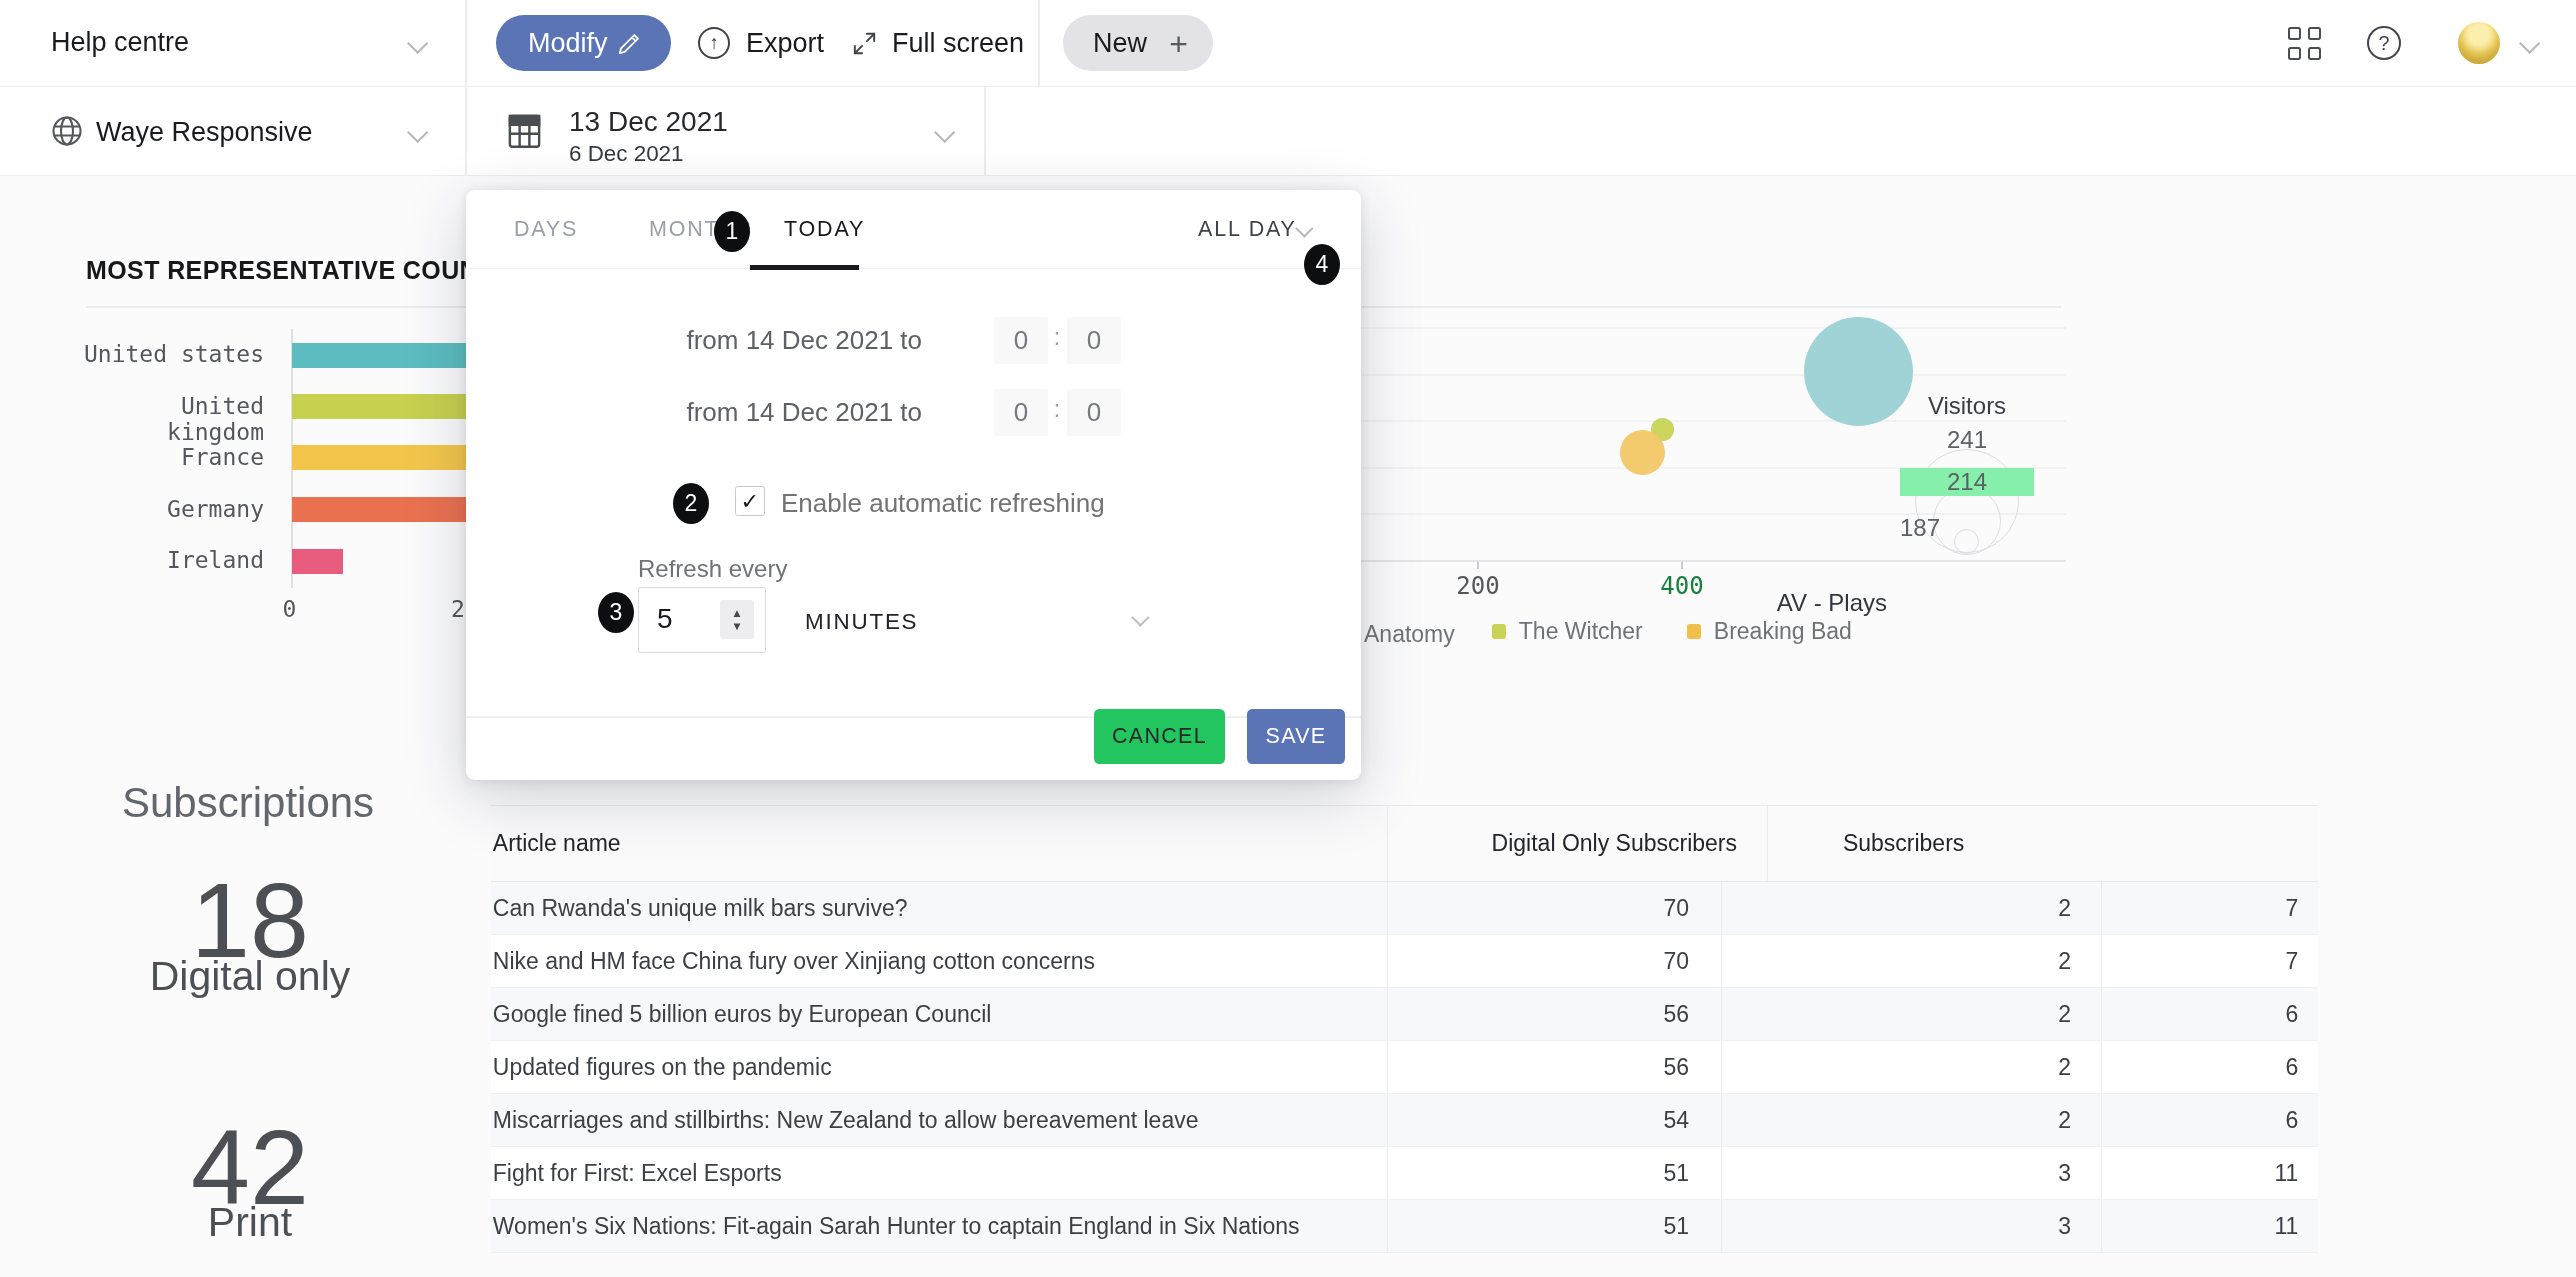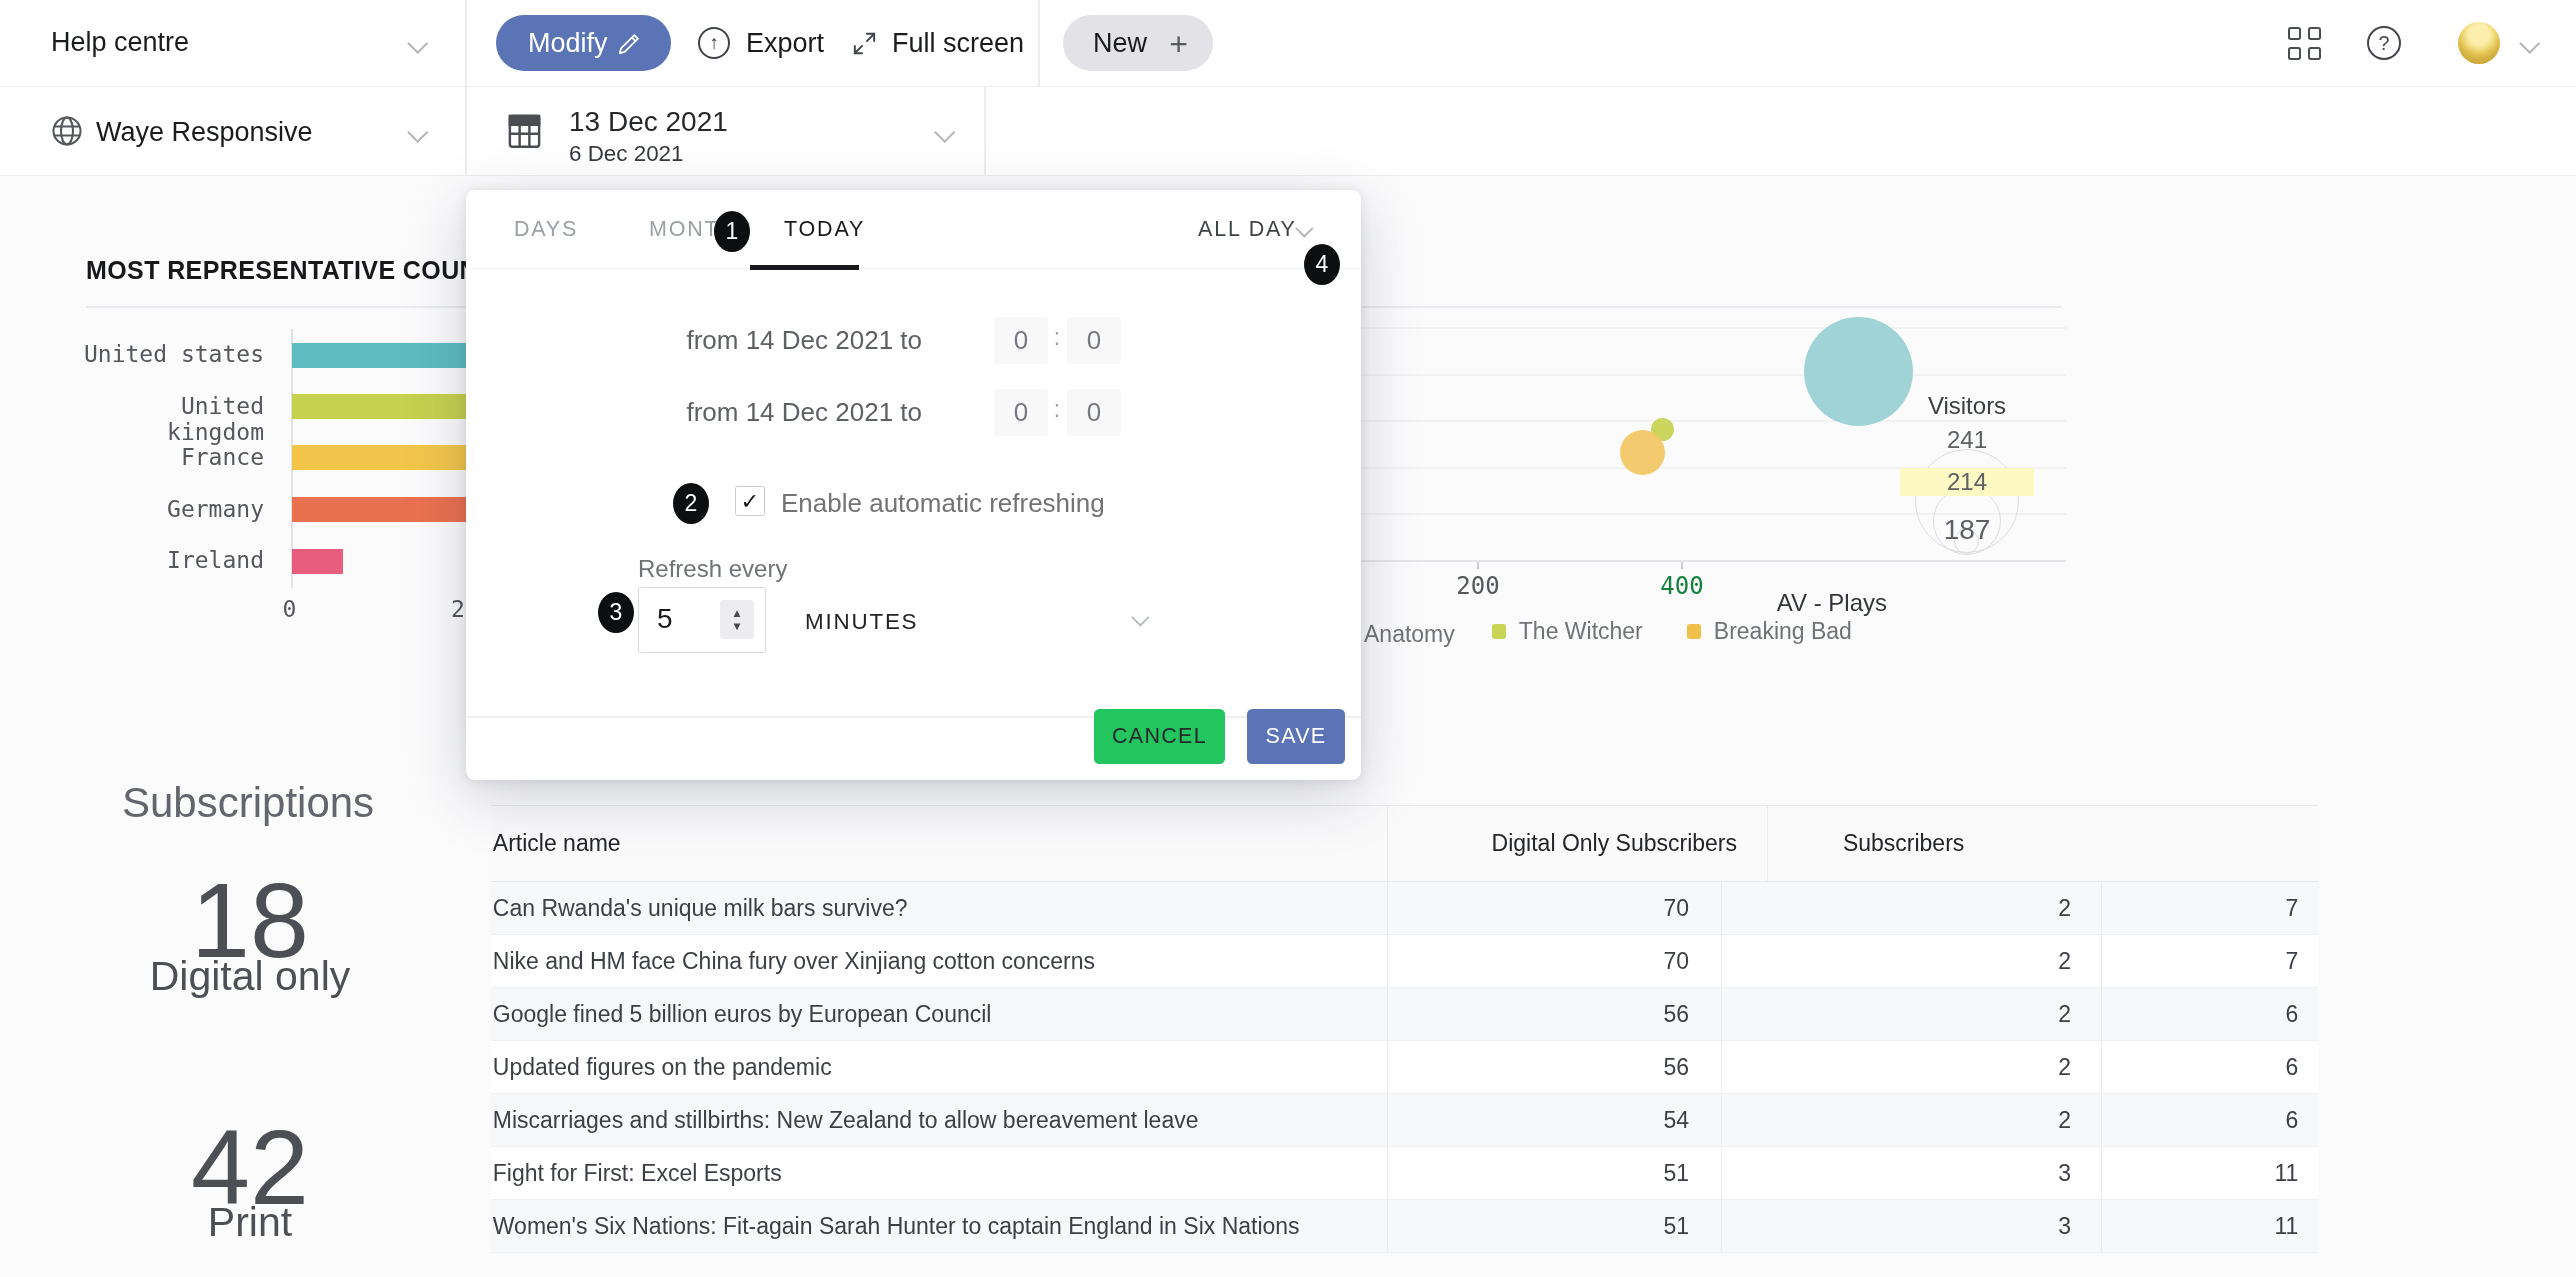--- a/index.html
+++ b/index.html
@@ -155,22 +155,22 @@
 
 <div class="bubble" style="left:1804px;top:317px;width:109px;height:109px;background:#9fd3d5"></div>
 <div class="bubble" style="left:1651px;top:418px;width:23px;height:23px;background:#ccd65e"></div>
 <div class="bubble" style="left:1620px;top:430px;width:45px;height:45px;background:#f2c866;opacity:.95"></div>
 
 <div class="abs" style="left:1900px;top:392px;width:134px;text-align:center;font-size:24px;color:#3b3e43">Visitors</div>
 <div class="sizecircle" style="left:1915px;top:449px;width:104px;height:104px"></div>
 <div class="sizecircle" style="left:1933px;top:487px;width:68px;height:68px"></div>
 <div class="sizecircle" style="left:1954px;top:529px;width:25px;height:25px"></div>
 <div class="abs" style="left:1900px;top:426px;width:134px;text-align:center;font-size:24px;color:#5d6065;z-index:2">241</div>
-<div class="abs" style="left:1900px;top:468px;width:134px;text-align:center;font-size:24px;color:#5d6065;z-index:2;background:#fef9c3">214</div>
-<div class="abs" style="left:1900px;top:514px;width:134px;text-align:center;font-size:28px;color:#5d6065;z-index:2">187</div>
+<div class="abs" style="left:1900px;top:468px;width:134px;text-align:center;font-size:24px;color:#5d6065;z-index:2;background:#86efac">214</div>
+<div class="abs" style="left:1900px;top:514px;width:134px;text-align:left;font-size:24px;color:#5d6065;z-index:2">187</div>
 
 <div class="legenditem" style="left:1364px;top:621px">
   <span>Anatomy</span>
 </div>
 <div class="legenditem" style="left:1492px;top:618px">
   <span class="legchip" style="background:#c9d355"></span>
   <span>The Witcher</span>
 </div>
 <div class="legenditem" style="left:1687px;top:618px">
   <span class="legchip" style="background:#f0c04a"></span>

